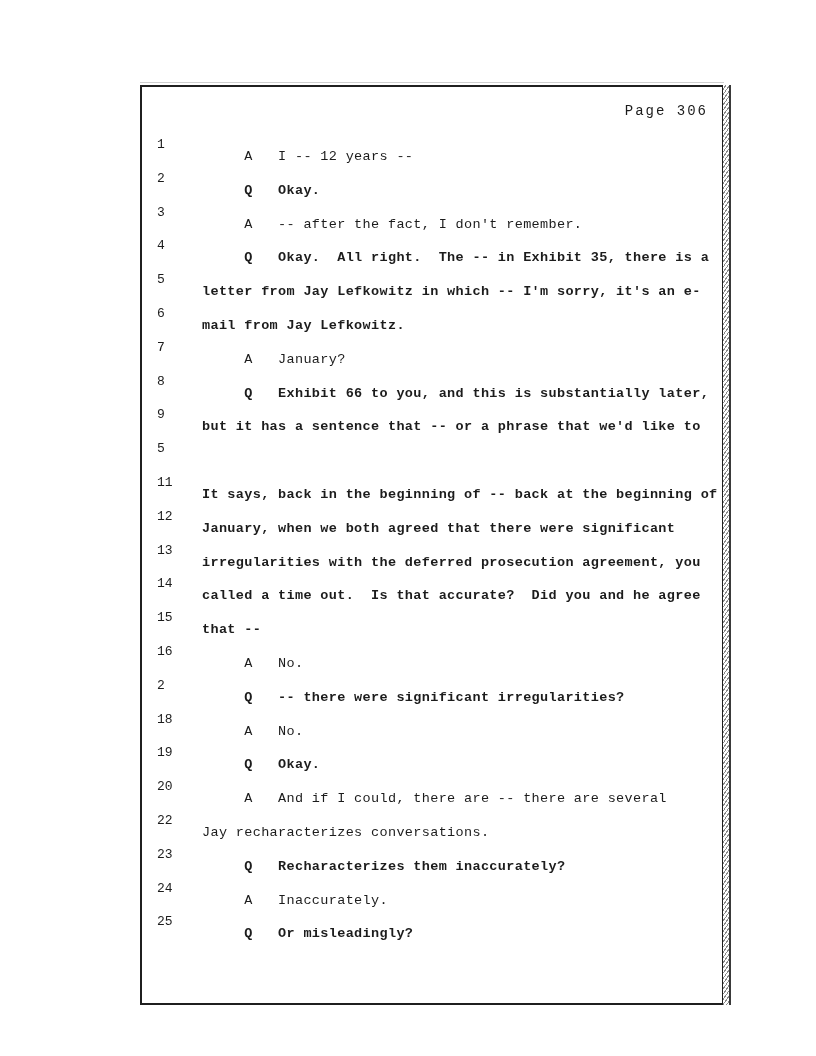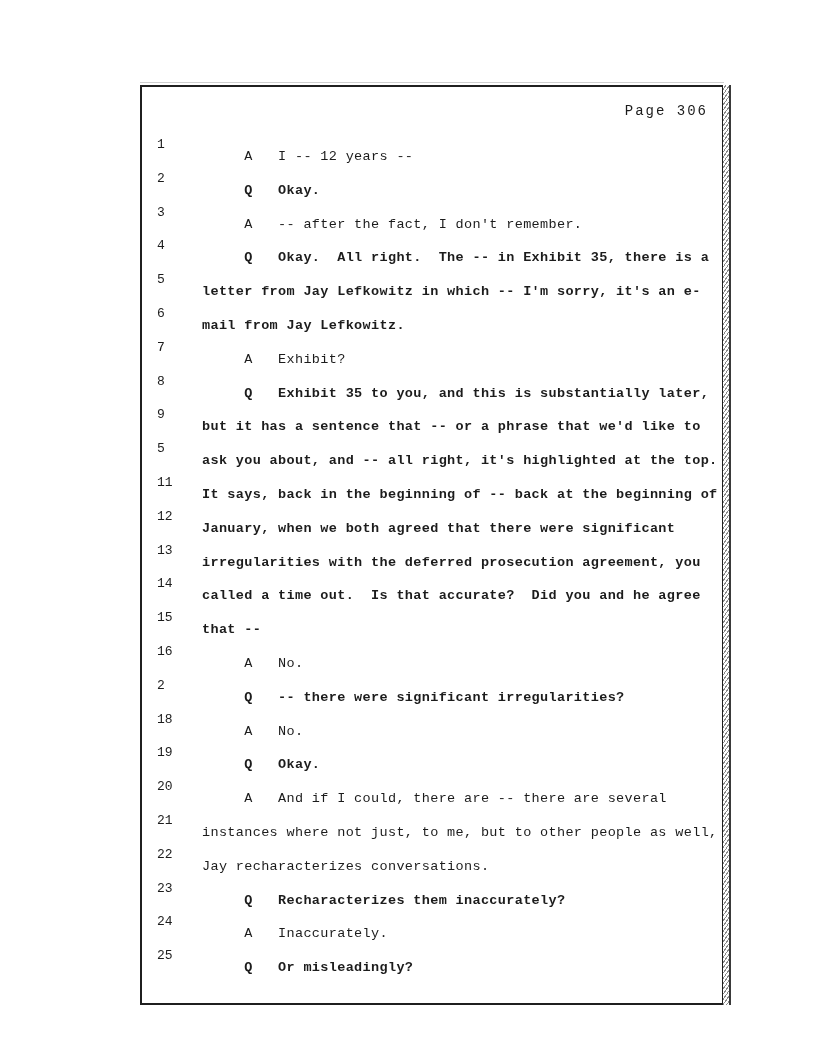--- a/index.html
+++ b/index.html
@@ -116,33 +116,32 @@
         <div class="line bold">
           <span class="num">5</span>
           <span class="content">letter from Jay Lefkowitz in which -- I'm sorry, it's an e-</span>
         </div>
         <div class="line bold">
           <span class="num">6</span>
           <span class="content">mail from Jay Lefkowitz.</span>
         </div>
         <div class="line">
           <span class="num">7</span>
-          <span class="content">     A   Exhibit?</span>
+          <span class="content">     A   January?</span>
         </div>
         <div class="line bold">
           <span class="num">8</span>
-          <span class="content">     Q   Exhibit 35 to you, and this is substantially later,</span>
+          <span class="content">     Q   Exhibit 66 to you, and this is substantially later,</span>
         </div>
         <div class="line bold">
           <span class="num">9</span>
           <span class="content">but it has a sentence that -- or a phrase that we'd like to</span>
         </div>
         <div class="line bold">
           <span class="num">5</span>
-          <span class="content">ask you about, and -- all right, it's highlighted at the top.</span>
         </div>
         <div class="line bold">
           <span class="num">11</span>
           <span class="content">It says, back in the beginning of -- back at the beginning of</span>
         </div>
         <div class="line bold">
           <span class="num">12</span>
           <span class="content">January, when we both agreed that there were significant</span>
         </div>
         <div class="line bold">
@@ -171,24 +170,20 @@
         </div>
         <div class="line bold">
           <span class="num">19</span>
           <span class="content">     Q   Okay.</span>
         </div>
         <div class="line">
           <span class="num">20</span>
           <span class="content">     A   And if I could, there are -- there are several</span>
         </div>
         <div class="line">
-          <span class="num">21</span>
-          <span class="content">instances where not just, to me, but to other people as well,</span>
-        </div>
-        <div class="line">
           <span class="num">22</span>
           <span class="content">Jay recharacterizes conversations.</span>
         </div>
         <div class="line bold">
           <span class="num">23</span>
           <span class="content">     Q   Recharacterizes them inaccurately?</span>
         </div>
         <div class="line">
           <span class="num">24</span>
           <span class="content">     A   Inaccurately.</span>

